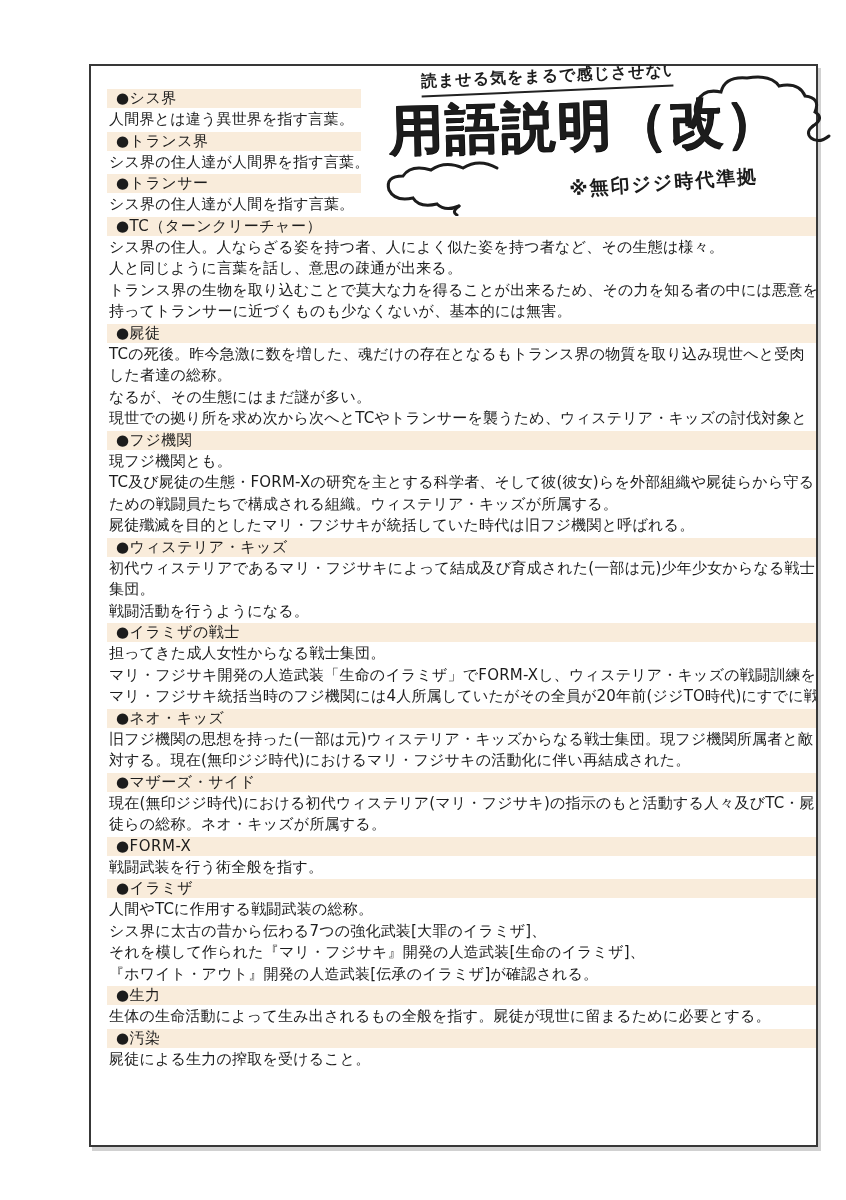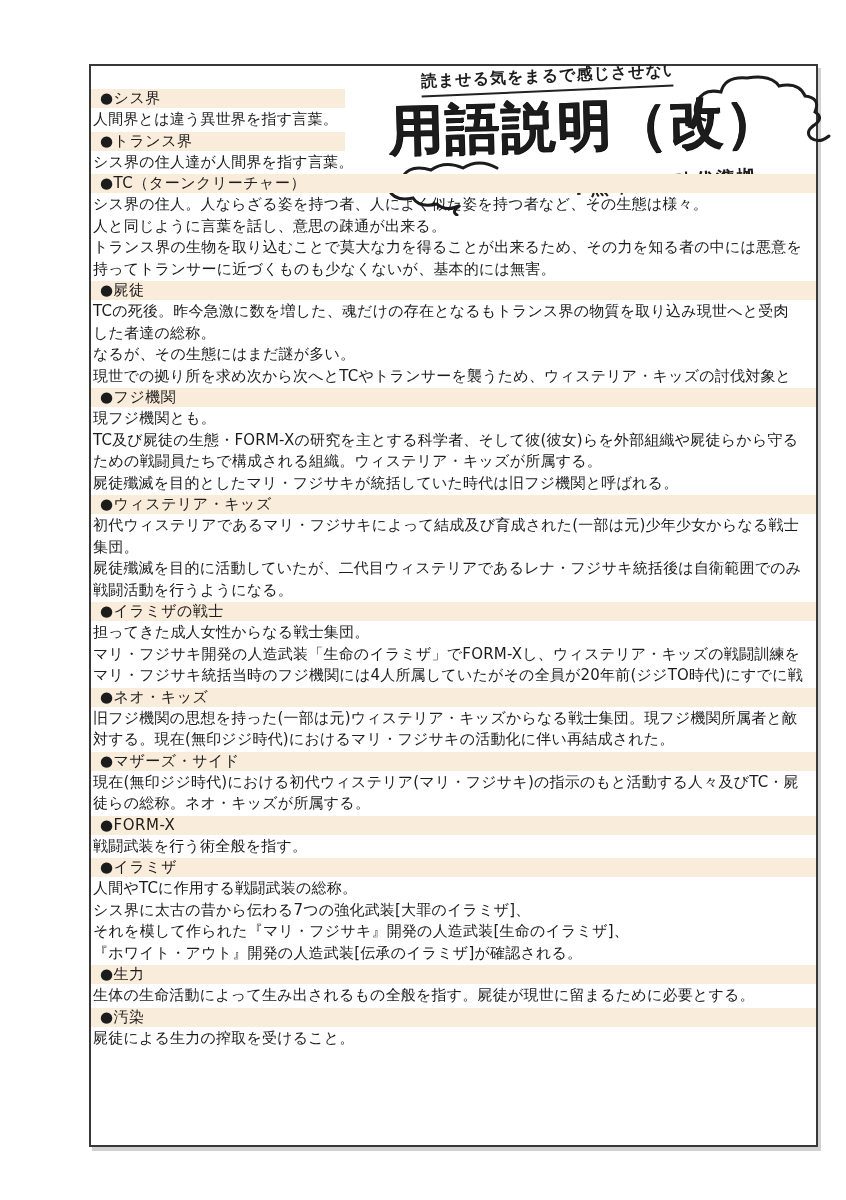--- a/index.html
+++ b/index.html
@@ -15,21 +15,21 @@
     position: absolute;
     left: 89px; top: 64px;
     width: 729px; height: 1083px;
     border: 2px solid #383838;
     background: #fff;
     box-shadow: 3px 4px 0 rgba(0,0,0,0.18);
   }
 
   .glossary {
     position: absolute;
-    left: 0; top: 22px; right: 0;
+    left: 16px; top: 22px; right: 0;
   }
   .term-bar {
     height: 19px; line-height: 19px;
     margin: 1px 0;
     background: #f9ecdb;
     padding-left: 9px;
     font-size: 15px;
     white-space: nowrap; overflow: hidden;
     letter-spacing: 0.5px;
   }
@@ -99,20 +99,24 @@
     <div class="glossary">
         <div>
           <div class="term-bar short">●シス界</div>
           <div class="term-line">人間界とは違う異世界を指す言葉。</div>
         </div>
         <div>
           <div class="term-bar short">●トランス界</div>
           <div class="term-line">シス界の住人達が人間界を指す言葉。</div>
         </div>
         <div>
+          <div class="term-bar short">●トランサー</div>
+          <div class="term-line">シス界の住人達が人間を指す言葉。</div>
+        </div>
+        <div>
           <div class="term-bar">●TC（ターンクリーチャー）</div>
           <div class="term-line">シス界の住人。人ならざる姿を持つ者、人によく似た姿を持つ者など、その生態は様々。</div>
           <div class="term-line">人と同じように言葉を話し、意思の疎通が出来る。</div>
           <div class="term-line">トランス界の生物を取り込むことで莫大な力を得ることが出来るため、その力を知る者の中には悪意を</div>
           <div class="term-line">持ってトランサーに近づくものも少なくないが、基本的には無害。</div>
         </div>
         <div>
           <div class="term-bar">●屍徒</div>
           <div class="term-line">TCの死後。昨今急激に数を増した、魂だけの存在となるもトランス界の物質を取り込み現世へと受肉</div>
           <div class="term-line">した者達の総称。</div>
@@ -123,21 +127,20 @@
           <div class="term-bar">●フジ機関</div>
           <div class="term-line">現フジ機関とも。</div>
           <div class="term-line">TC及び屍徒の生態・FORM-Xの研究を主とする科学者、そして彼(彼女)らを外部組織や屍徒らから守る</div>
           <div class="term-line">ための戦闘員たちで構成される組織。ウィステリア・キッズが所属する。</div>
           <div class="term-line">屍徒殲滅を目的としたマリ・フジサキが統括していた時代は旧フジ機関と呼ばれる。</div>
         </div>
         <div>
           <div class="term-bar">●ウィステリア・キッズ</div>
           <div class="term-line">初代ウィステリアであるマリ・フジサキによって結成及び育成された(一部は元)少年少女からなる戦士</div>
           <div class="term-line">集団。</div>
-          <div class="term-line">屍徒殲滅を目的に活動していたが、二代目ウィステリアであるレナ・フジサキ統括後は自衛範囲でのみ</div>
           <div class="term-line">戦闘活動を行うようになる。</div>
         </div>
         <div>
           <div class="term-bar">●イラミザの戦士</div>
           <div class="term-line">担ってきた成人女性からなる戦士集団。</div>
           <div class="term-line">マリ・フジサキ開発の人造武装「生命のイラミザ」でFORM-Xし、ウィステリア・キッズの戦闘訓練を</div>
           <div class="term-line">マリ・フジサキ統括当時のフジ機関には4人所属していたがその全員が20年前(ジジTO時代)にすでに戦</div>
         </div>
         <div>
           <div class="term-bar">●ネオ・キッズ</div>

